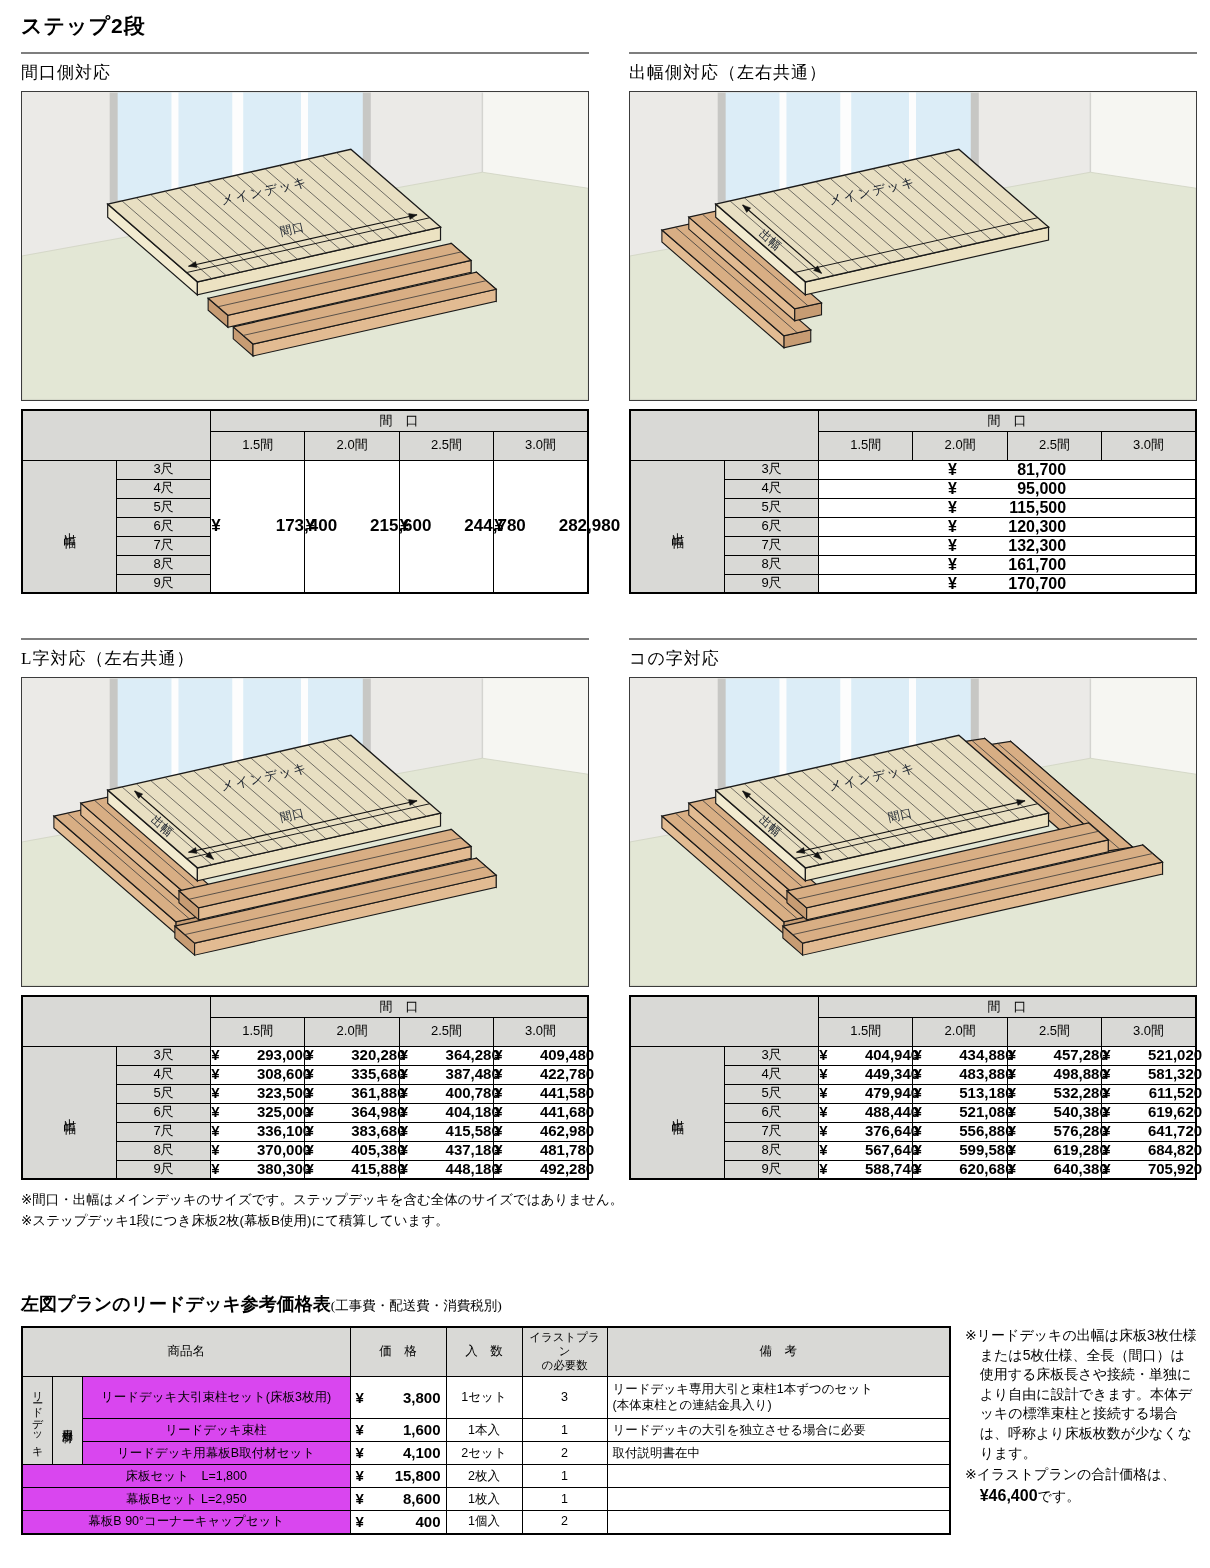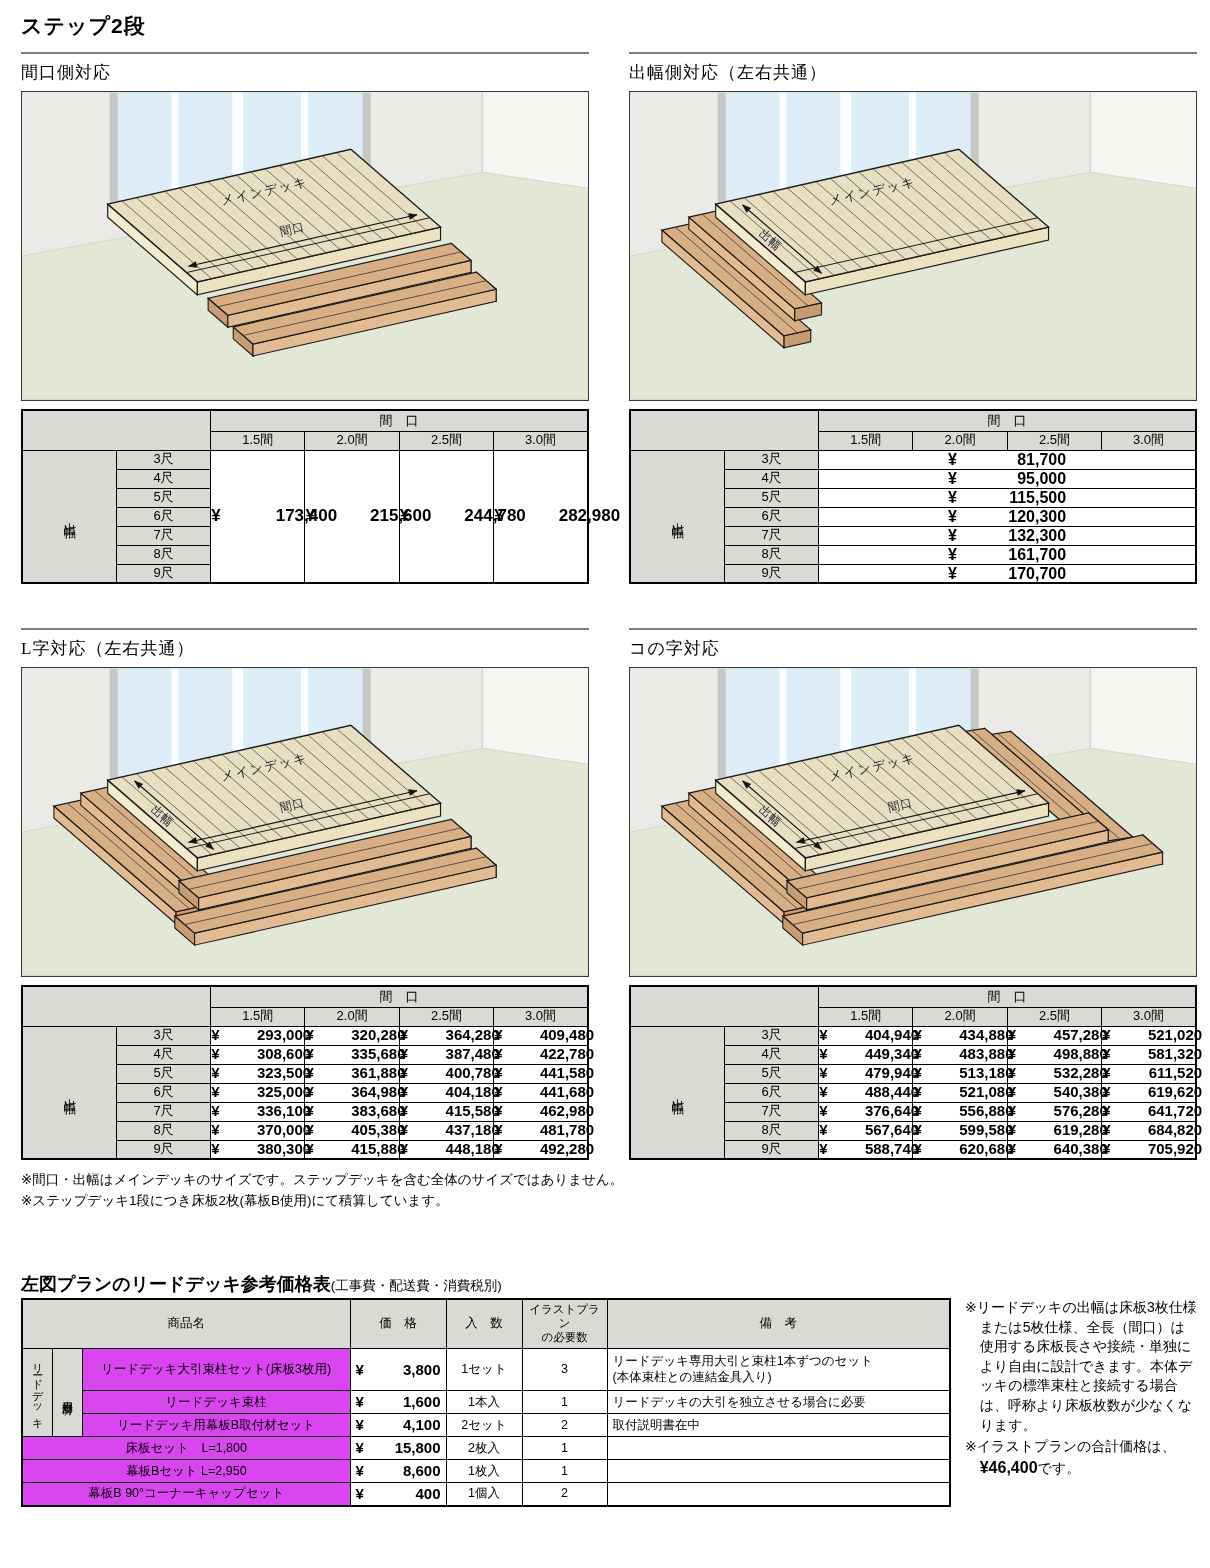--- a/index.html
+++ b/index.html
@@ -9,28 +9,28 @@
   h1{font-size:21px;font-weight:bold;margin:4px 0 12px 0;letter-spacing:1px;}
   .grid{display:grid;grid-template-columns:568px 568px;column-gap:40px;row-gap:44px;}
   .quad{width:568px;}
   .rule{border-top:2px solid #7e7e7e;margin-bottom:7px;}
   h2{font-size:17px;font-weight:normal;margin:0 0 7px 0;letter-spacing:1px;font-family:Liberation Serif, serif;}
   .illus{border:1.5px solid #3c3c3c;height:308px;margin-bottom:8px;background:#ebeae7;box-sizing:content-box;}
   .illus svg{display:block;width:100%;height:100%;}
   table.price{width:100%;border-collapse:collapse;border:2px solid #000;table-layout:fixed;}
   table.price td{border:1px solid #000;text-align:center;padding:0;font-size:13px;line-height:1.1;}
   .hd{background:#d9d9d6;}
-  tr.hr1{height:21px;} tr.hr2{height:19px;} tr.dr{height:19px;}
+  tr.hr1{height:21px;} tr.hr2{height:29px;} tr.dr{height:19px;}
   td.vg .vtext{writing-mode:vertical-rl;text-orientation:upright;font-size:13px;letter-spacing:4px;}
   .yen{display:inline-flex;justify-content:space-between;align-items:baseline;font-weight:bold;}
   .f17{font-size:17px;width:126px;} .f16{font-size:16px;width:118px;} .f15{font-size:15px;width:100px;}
   .foot{margin-top:10px;font-size:13.5px;line-height:1.55;}
   .foot div{padding-left:1.1em;text-indent:-1.1em;}
   .bottom{margin-top:60px;}
-  .bottom h3{font-size:18px;font-weight:bold;margin:0 0 2px 0;}
+  .bottom h3{font-size:18px;font-weight:bold;margin:0 0 10px 0;font-family:Liberation Serif, serif;}
   .bottom h3 .sfx{font-size:13.5px;font-weight:normal;}
   .brow{display:flex;align-items:flex-start;}
   table.parts{border-collapse:collapse;border:2px solid #000;table-layout:fixed;width:928px;}
   table.parts td{border:1px solid #000;padding:0 5px;font-size:12.5px;line-height:1.25;vertical-align:middle;}
   tr.ph{height:50px;} tr.p1{height:42px;} tr.pn{height:23px;}
   td.gname{background:#d946ef;text-align:center;}
   td.ghead{background:#d9d9d6;text-align:center;}
   td.gv{background:#d9d9d6;text-align:center;padding:0;}
   td.gv .vtext{writing-mode:vertical-rl;text-orientation:upright;font-size:11px;letter-spacing:1px;line-height:1;}
   td.pprice .yen{width:100%;font-size:15px;}

